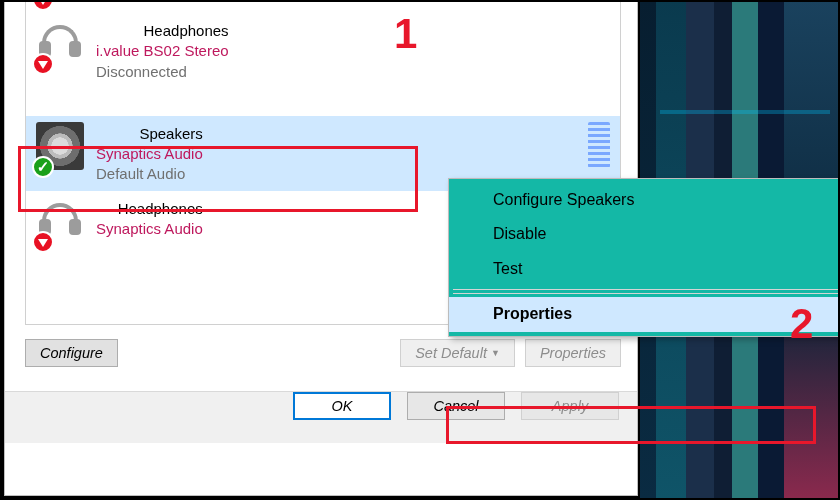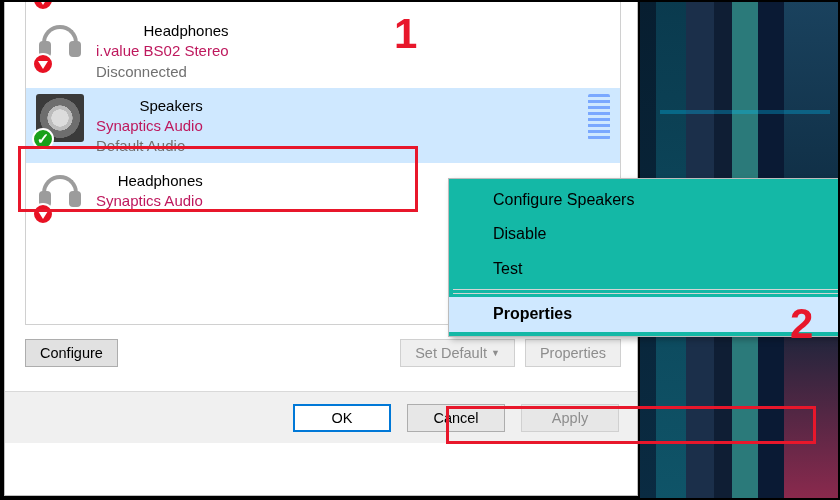--- a/index.html
+++ b/index.html
@@ -24,21 +24,21 @@
   .sunken-frame { position: absolute; top: 0; left: 20px; width: 596px; height: 384px; border: 1px solid #d0d0d0; border-top: none; background: #fff; }
 
   .device-list { position: absolute; top: 0; left: 0; right: 0; padding-top: 44px; }
   .device-row { position: relative; display: flex; align-items: flex-start; padding: 6px 10px 6px 10px; min-height: 56px; }
   .device-row .dev-icon { width: 52px; height: 52px; position: relative; flex: 0 0 52px; margin-right: 8px; }
   .device-row .text { line-height: 1.35; padding-top: 2px; }
   .dev-title { color: #000; font-size: 15px; text-align: right; }
   .dev-sub { color: #be185d; font-size: 15px; }
   .dev-status { color: #707070; font-size: 15px; }
 
-  .device-row.selected { background: #cfe8ff; }
+  .device-row.selected { background: #cfe8ff; margin-top: 28px; }
   .device-row.selected .vu { position:absolute; right:10px; top:6px; width:22px; height:46px;
      background: repeating-linear-gradient(to bottom, #7aa8ff 0 3px, transparent 3px 6px); border-radius:2px; }
 
   
   .hp-outline { width:48px; height:48px; position:relative; }
   .hp-outline .band { position:absolute; top:6px; left:6px; width:36px; height:26px; border:4px solid #9c9c9c; border-bottom:none; border-radius: 18px 18px 6px 6px; }
   .hp-outline .cupL,.hp-outline .cupR { position:absolute; top:22px; width:12px; height:16px; background:#9c9c9c; border-radius:4px; }
   .hp-outline .cupL { left:3px; } .hp-outline .cupR { right:3px; }
 
   
@@ -47,25 +47,25 @@
 
   
   .badge { position:absolute; bottom:-4px; left:-4px; width:22px; height:22px; border-radius:50%; border:2px solid #fff; display:flex; align-items:center; justify-content:center; font-weight:bold; font-size:16px; color:#fff;}
   .badge.red  { background:#e81123; }
   .badge.red::after{content:"";width:0;height:0;border-left:5px solid transparent;border-right:5px solid transparent;border-top:8px solid #fff;margin-top:2px;}
   .badge.green{ background:#1aa01a; font-size:15px; }
   .badge.green::after{content:"✓";}
 
   
   .cfg-row { position:absolute; left:20px; top:398px; width:596px; height:32px; }
-  .win-btn { display:inline-flex; align-items:center; justify-content:center; height:28px; padding:12px 14px; background:#e1e1e1; border:1px solid #adadad; font-size:14.5px; }
+  .win-btn { display:inline-flex; align-items:center; justify-content:center; height:28px; padding:12px 14px; background:#e1e1e1; border:1px solid #adadad; font-size:14.5px;font-style:italic; }
   .win-btn.disabled { color:#8d8d8d; border-color:#d0d0d0; background:#efefef; }
   .cfg-row .right { position:absolute; right:0; top:0; display:flex; gap:10px; }
 
-  .dlg-buttons { position:absolute; left:0; right:0; top:450px; height:52px; background:#f0f0f0; border-top:1px solid #d9d9d9; display:flex; justify-content:flex-end; align-items:center; gap:16px; padding-right:18px;}
+  .dlg-buttons { position:absolute; left:0; right:0; top:450px; height:52px; background:#f0f0f0; border-top:1px solid #d9d9d9; display:flex; justify-content:flex-end; align-items:flex-start; gap:16px; padding-right:18px;}
   .dlg-buttons .win-btn { width:98px; justify-content:center; background:#e7e7e7; }
   .dlg-buttons .win-btn.primary { background:#fff; border:2px solid #0078d7; }
 
   
   .ctx { position:absolute; top:178px; left:448px; width:422px; background:#14b8a6; border:1px solid #bcbcbc; padding:4px 0; box-shadow:3px 3px 6px rgba(0,0,0,.25); font-size:16px;}
   .ctx .mi { position:relative; padding:6px 18px 6px 44px; line-height:1.4;}
   .ctx .mi.sel { background:#cfe8ff; font-weight:600; }
   .ctx .mi.check::before { content:"✓"; position:absolute; left:14px; top:6px; color:#1a4ea0; font-size:15px;}
   .ctx .sep { height:1px; margin:3px 4px; background:#d4d4d4; }
 

